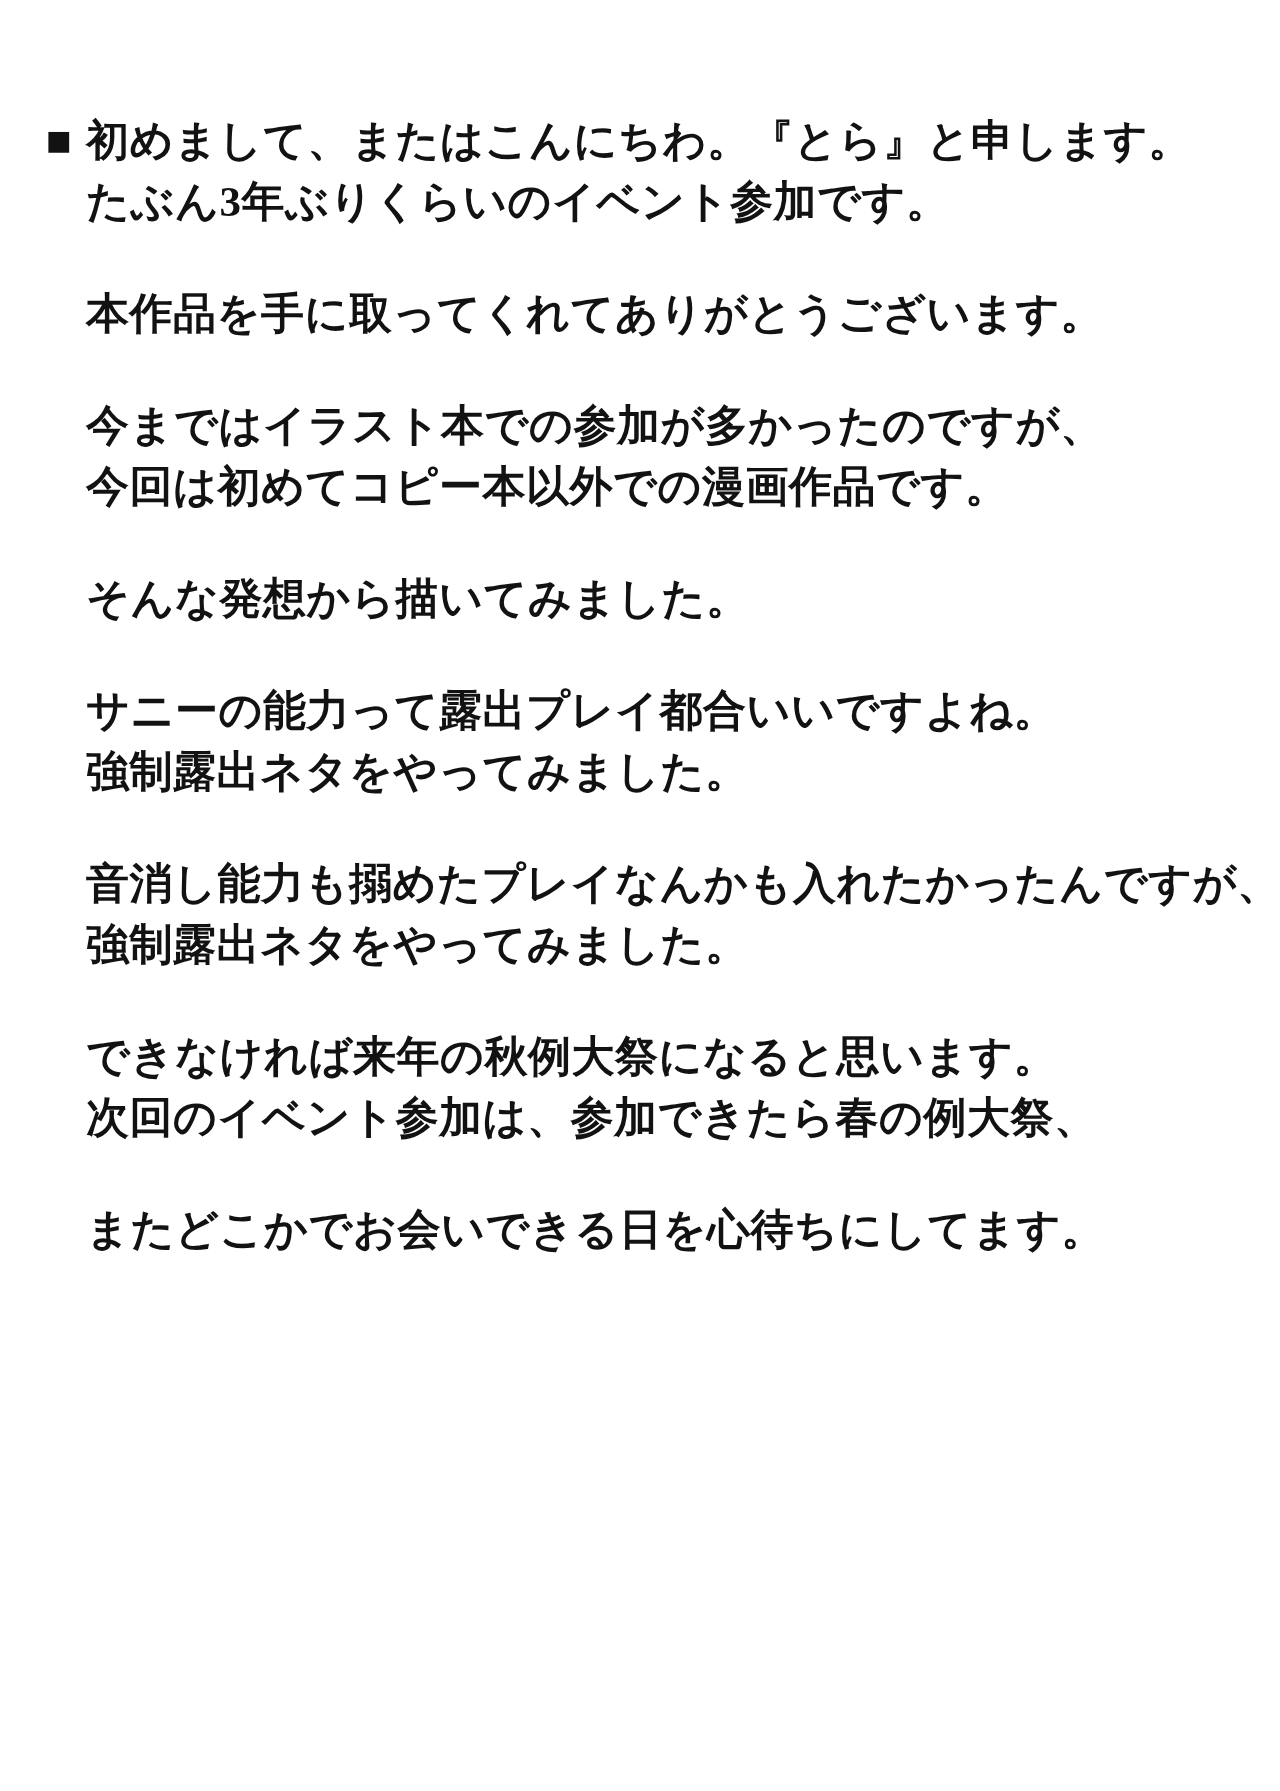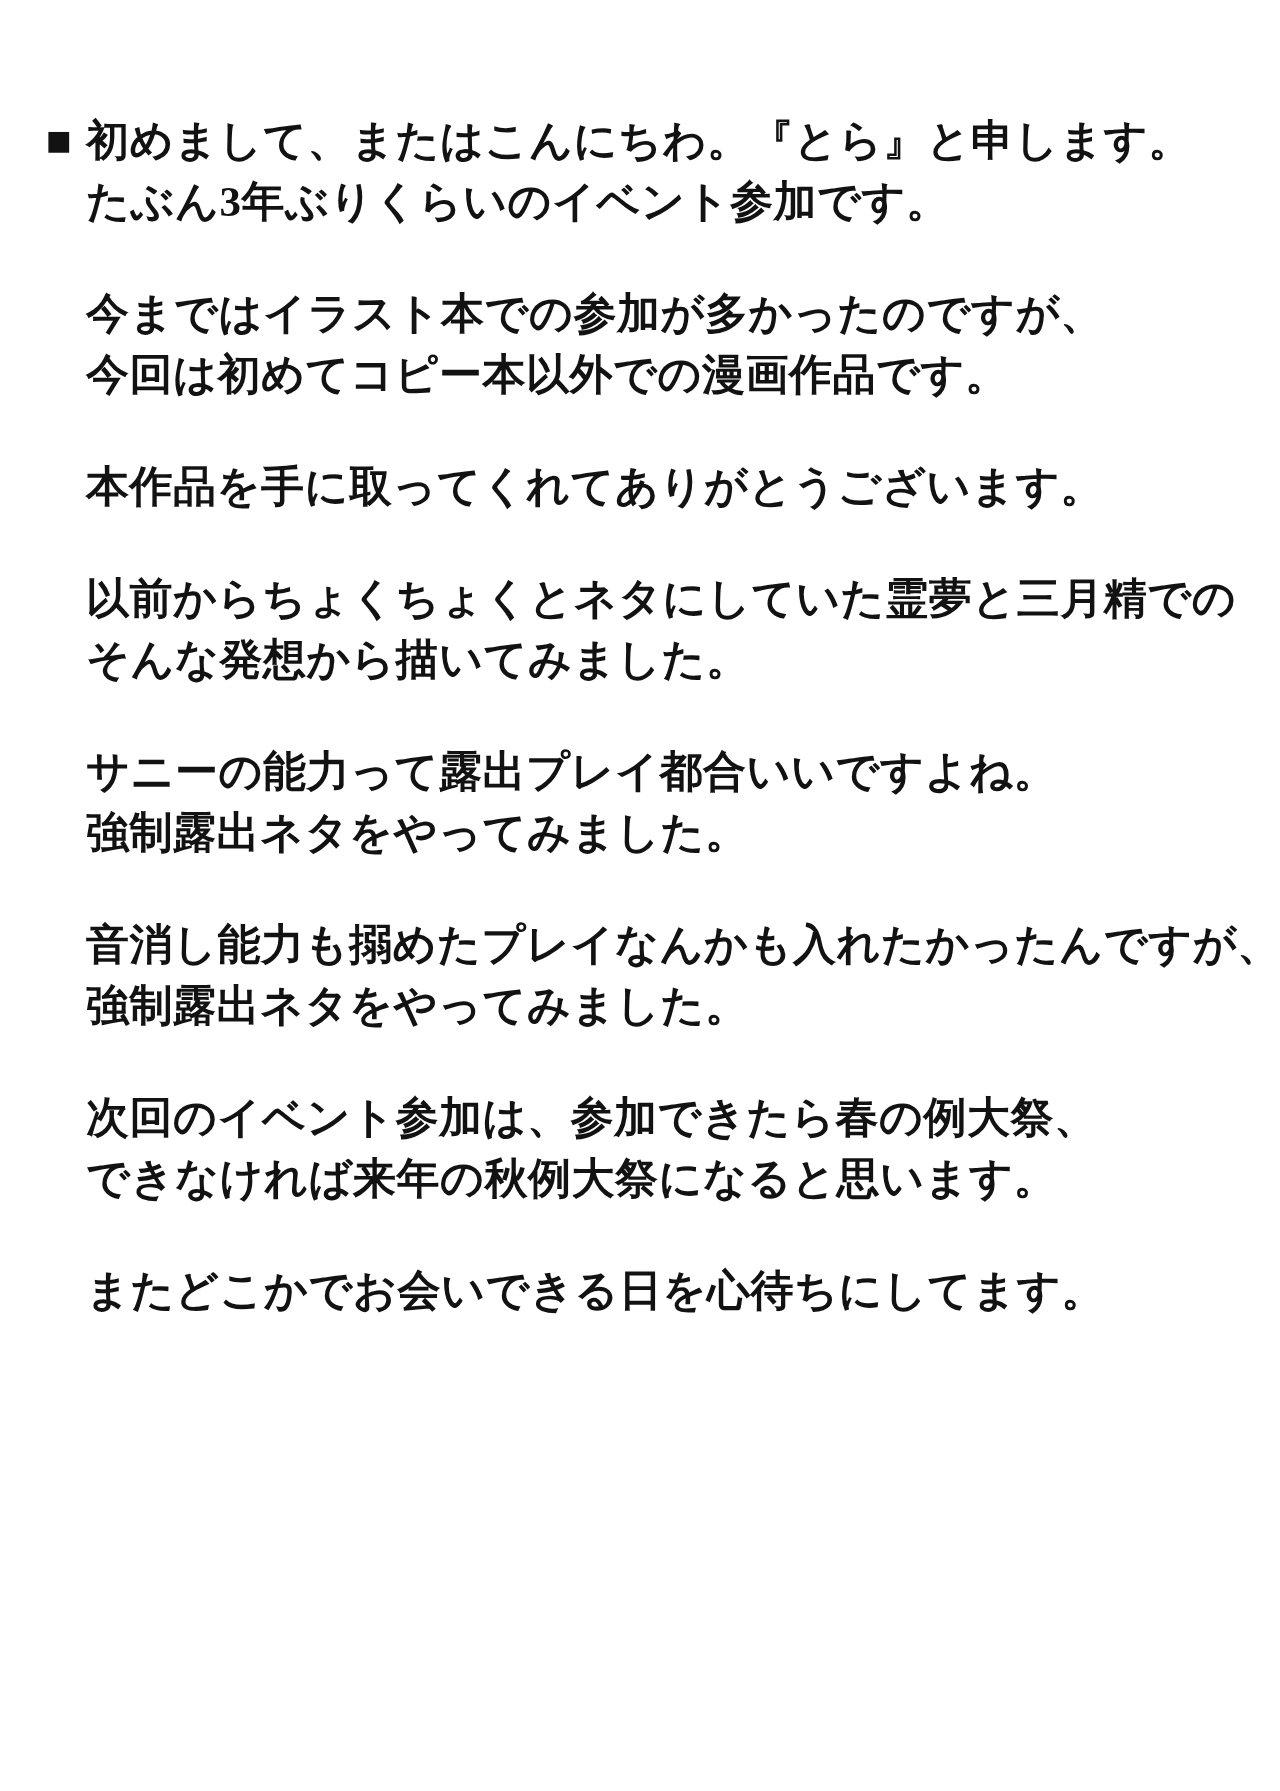--- a/index.html
+++ b/index.html
@@ -50,39 +50,38 @@
 <body>
 
 <div class="page" style="background: rgb(255, 255, 255); color: rgb(18, 18, 18);">
   <div class="content">
 
   <div class="para">
         <div class="line bullet-line"><span class="bullet">■</span><span>初めまして、またはこんにちわ。『とら』と申します。</span></div>
         <div class="line">たぶん3年ぶりくらいのイベント参加です。</div>
       </div>
       <div class="para">
+        <div class="line">本作品を手に取ってくれてありがとうございます。</div>
+      </div>
+      <div class="para">
         <div class="line">今まではイラスト本での参加が多かったのですが、</div>
         <div class="line">今回は初めてコピー本以外での漫画作品です。</div>
       </div>
       <div class="para">
-        <div class="line">本作品を手に取ってくれてありがとうございます。</div>
-      </div>
-      <div class="para">
-        <div class="line">以前からちょくちょくとネタにしていた霊夢と三月精での</div>
         <div class="line">そんな発想から描いてみました。</div>
       </div>
       <div class="para">
         <div class="line">サニーの能力って露出プレイ都合いいですよね。</div>
         <div class="line">強制露出ネタをやってみました。</div>
       </div>
       <div class="para">
         <div class="line">音消し能力も搦めたプレイなんかも入れたかったんですが、</div>
         <div class="line">強制露出ネタをやってみました。</div>
       </div>
       <div class="para">
+        <div class="line">できなければ来年の秋例大祭になると思います。</div>
         <div class="line">次回のイベント参加は、参加できたら春の例大祭、</div>
-        <div class="line">できなければ来年の秋例大祭になると思います。</div>
       </div>
       <div class="para">
         <div class="line">またどこかでお会いできる日を心待ちにしてます。</div>
       </div>
     </div>
 </div>
 
 </body></html>

